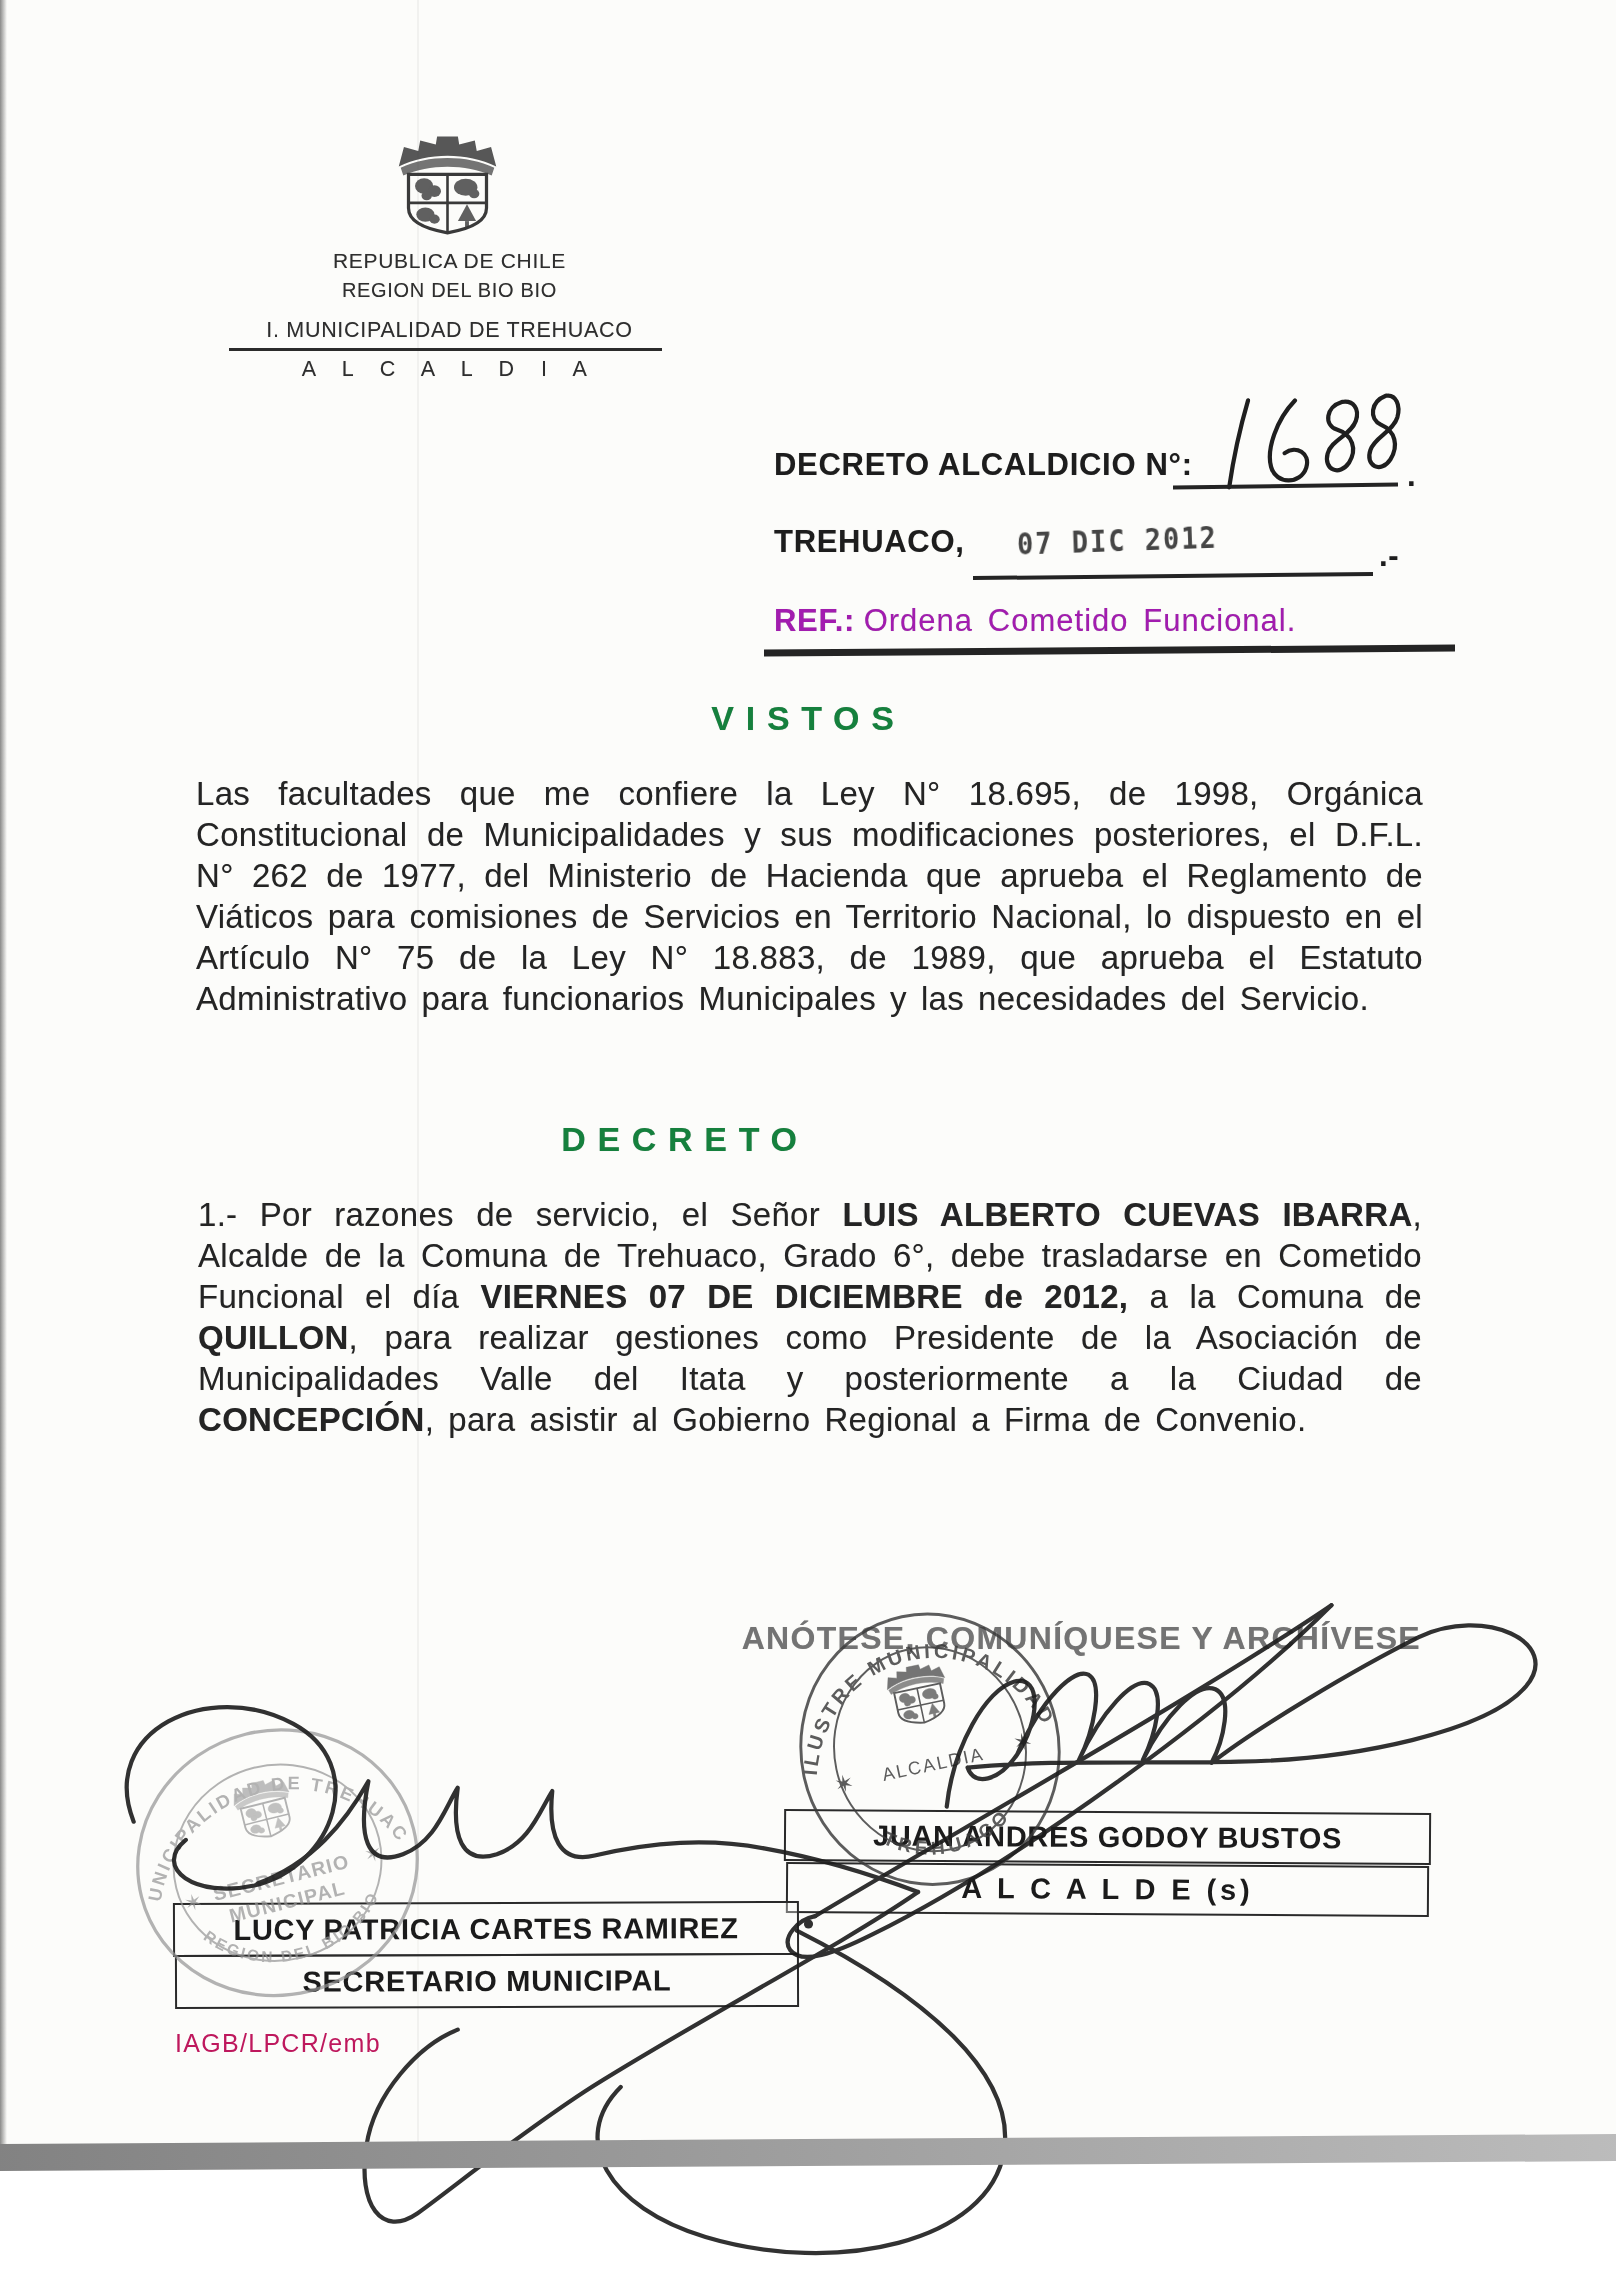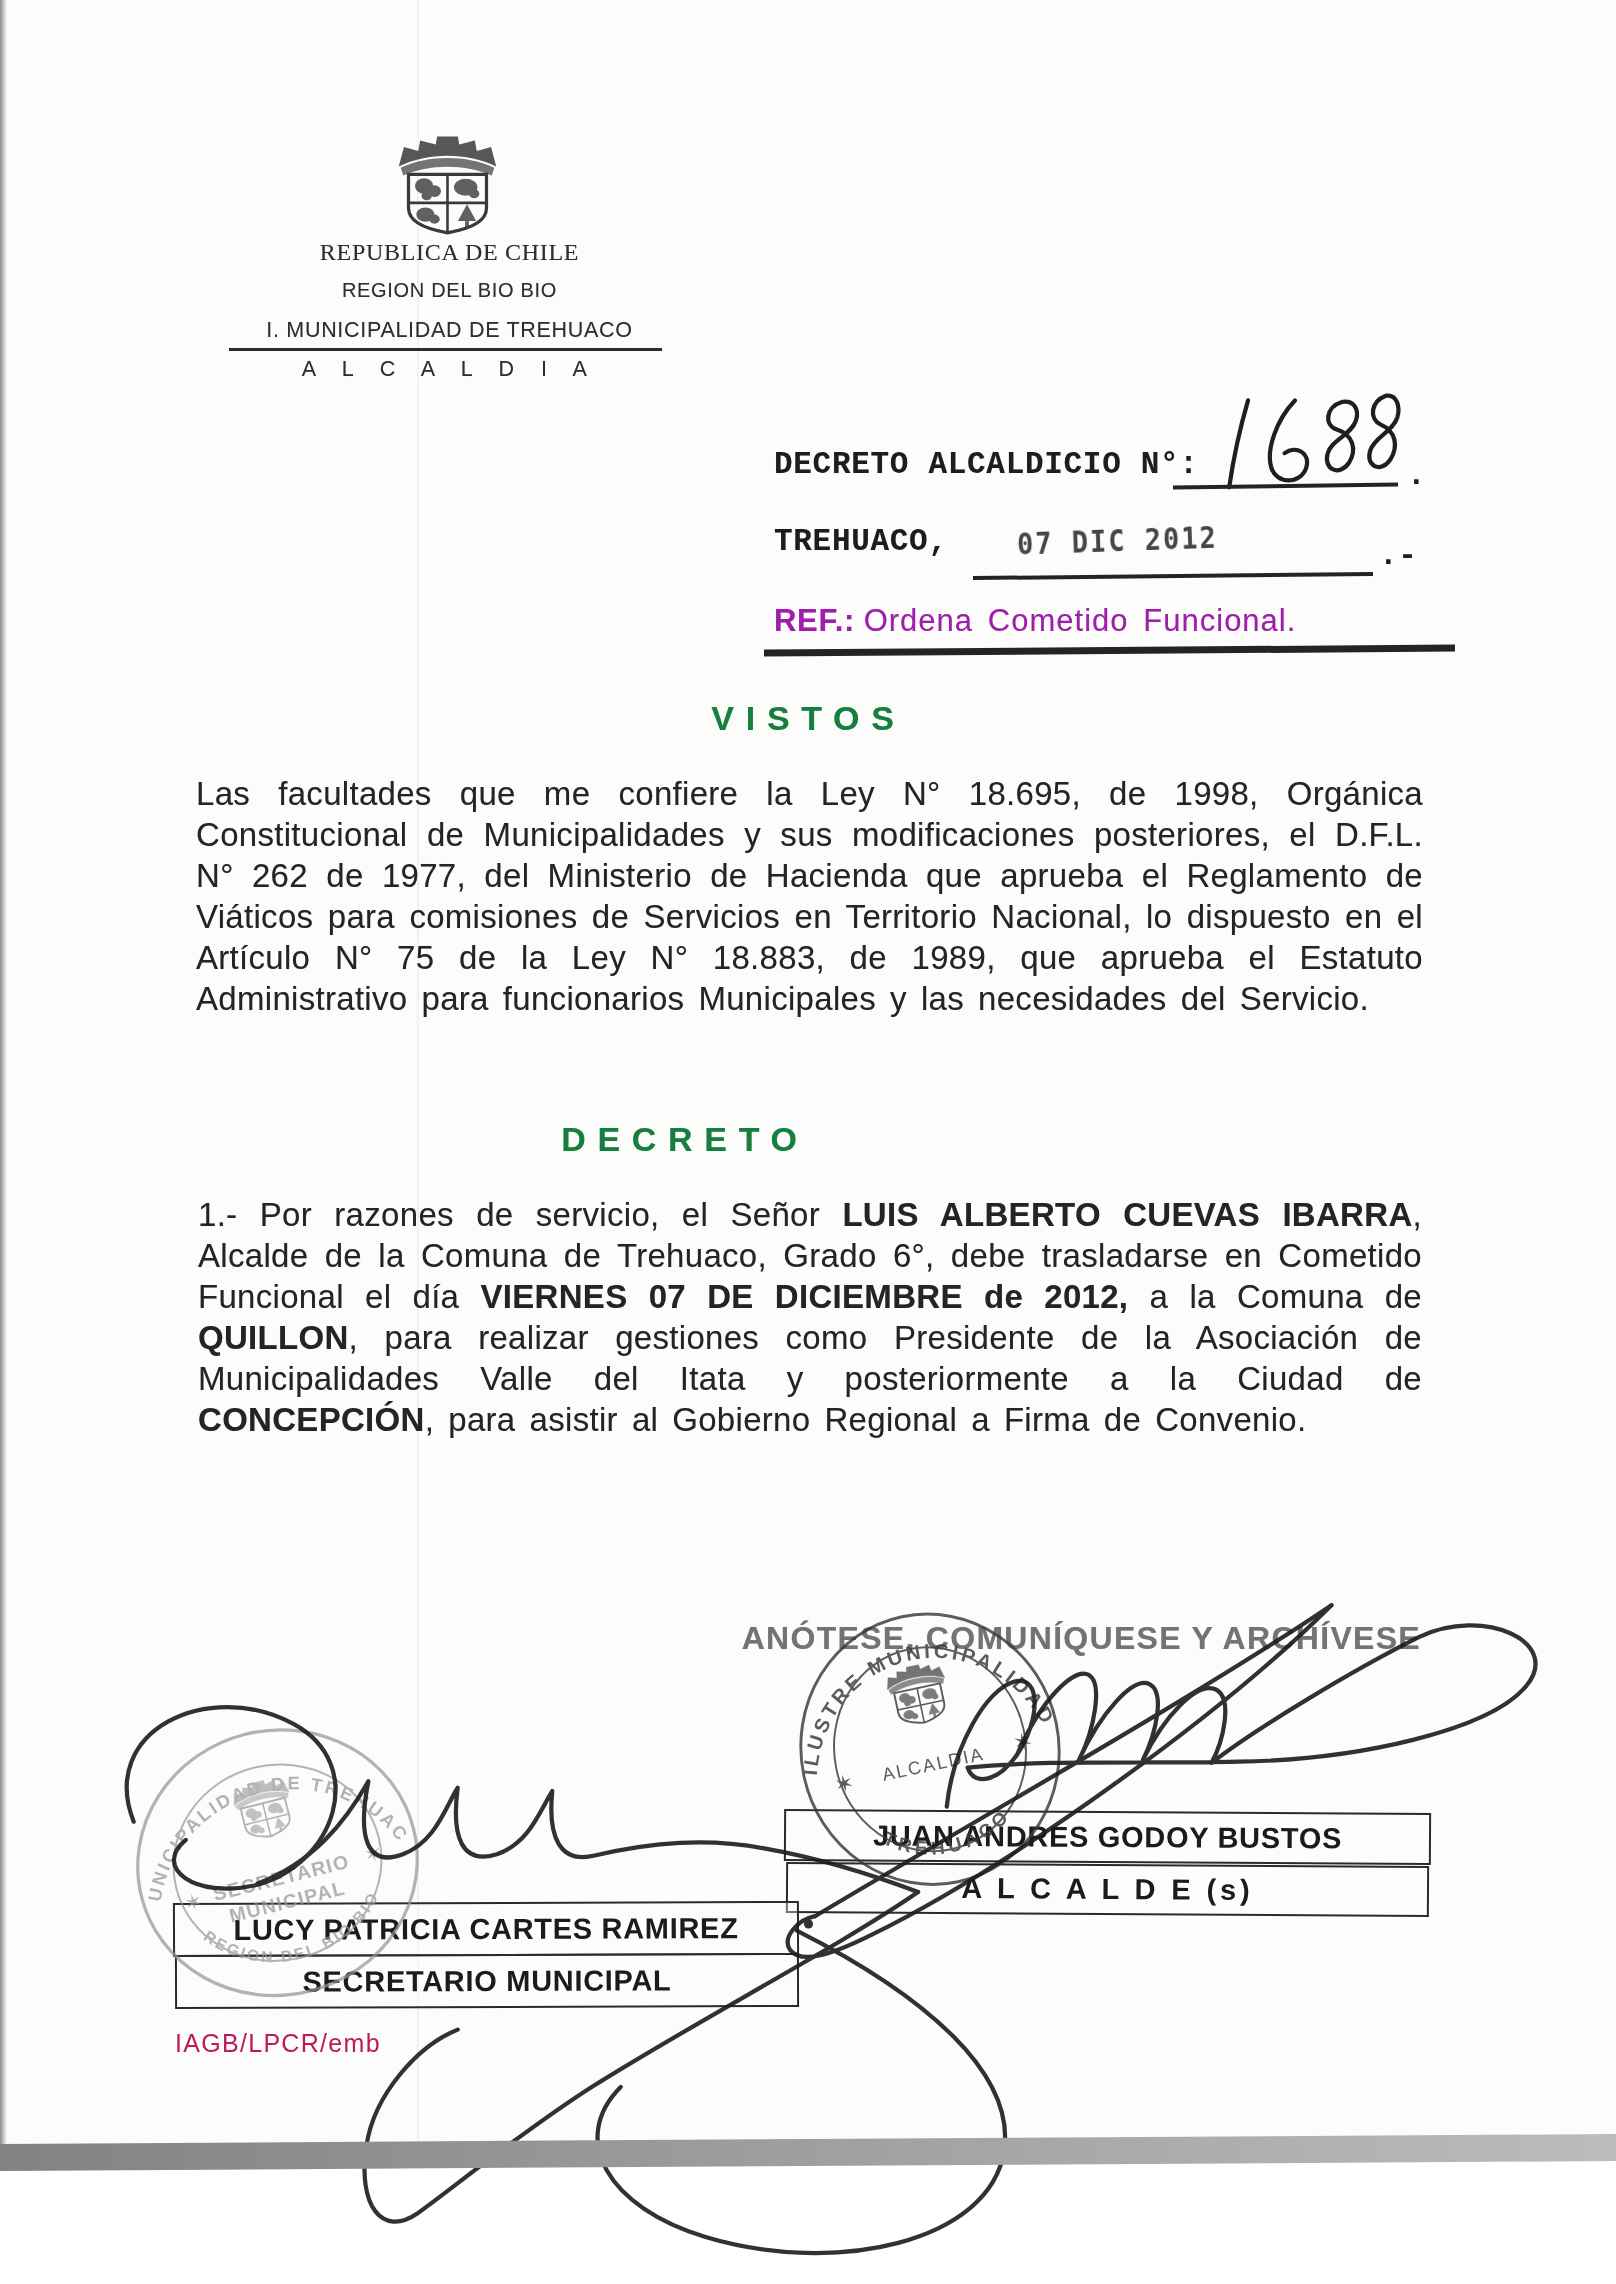--- a/index.html
+++ b/index.html
@@ -9,21 +9,21 @@
   .scan-band{position:absolute;left:-6.5px;top:2139px;width:1630px;height:27px;
         background:linear-gradient(to right,#828282,#bcbcbc);transform:rotate(-0.35deg);}
   .edge-shade{position:absolute;left:0;top:0;width:6.5px;height:2146px;
         background:linear-gradient(to right,rgba(45,45,45,.55),rgba(45,45,45,0));}
   .streak{position:absolute;left:417px;top:0;width:2px;height:2145px;background:rgba(0,0,0,.045);}
   .txt{position:absolute;color:#a21caf;text-shadow:0 0 0.7px rgba(0,0,0,.25);}
   .hdr{width:469px;left:215px;text-align:center;color:#2e2e2e;letter-spacing:0.7px;}
   .hdr-munic{font-size:21.5px;}
   .hdr-line{position:absolute;left:229px;top:348px;width:433px;height:3.3px;background:#2b2b2b;}
   .alcaldia{letter-spacing:10.4px;font-size:21.5px;}
-  .lab{font-weight:bold;font-size:31px;color:#1d1d1d;letter-spacing:0.7px;white-space:nowrap;font-family:Liberation Mono, monospace;}
+  .lab{font-weight:bold;font-size:31px;color:#1d1d1d;letter-spacing:0.7px;white-space:nowrap;}
   .rule{position:absolute;background:#242424;}
   .datestamp{position:absolute;font-family:"DejaVu Sans Mono", monospace;font-weight:bold;
         font-size:27px;letter-spacing:2px;color:#262626;opacity:.85;
         transform:rotate(-2deg) scaleY(1.12);filter:blur(0.3px);white-space:nowrap;}
   .heading{font-weight:bold;font-size:34px;letter-spacing:11.7px;text-align:center;color:#15803d;}
   .body-just{font-size:33px;line-height:41px;text-align:justify;letter-spacing:0.3px;
         word-spacing:4.6px;color:#242424;}
   .bold{font-weight:bold;}
   .closing{font-weight:bold;font-size:32px;letter-spacing:1.3px;text-align:right;color:#737373;}
   .sigbox{position:absolute;border:2px solid #2a2a2a;background:rgba(252,252,250,.35);
@@ -60,21 +60,21 @@
             <rect x="127" y="134" width="6" height="9"></rect>
         </g>
       </symbol>
     </defs>
   </svg>
 
   <svg style="position:absolute;left:379px;top:134px;width:137px;height:104px;color:#3a3a3a" viewBox="0 0 200 160">
     <use href="#crest"></use>
   </svg>
 
-  <div class="txt hdr" style="top:239px;font-size:24px;font-family:Liberation Serif, serif;">REPUBLICA DE CHILE</div>
+  <div class="txt hdr" style="top:249px;font-size:21px;">REPUBLICA DE CHILE</div>
   <div class="txt hdr" style="top:279px;font-size:20px;">REGION DEL BIO BIO</div>
   <div class="txt hdr hdr-munic" style="top:318px;">I. MUNICIPALIDAD DE TREHUACO</div>
   <div class="hdr-line"></div>
   <div class="txt hdr alcaldia" style="top:357px;">A L C A L D I A</div>
 
   <div class="txt lab" style="left:774px;top:447px;">DECRETO ALCALDICIO N°:</div>
   <svg style="position:absolute;left:1193px;top:386px;width:215px;height:117px;transform:rotate(-3deg);" viewBox="0 0 330 180">
     <title>1688</title>
     <g fill="none" stroke="#1f1f1f" stroke-width="6.5" stroke-linecap="round" stroke-linejoin="round">
       <path d="M52 150 C60 110 75 55 88 18"></path>

